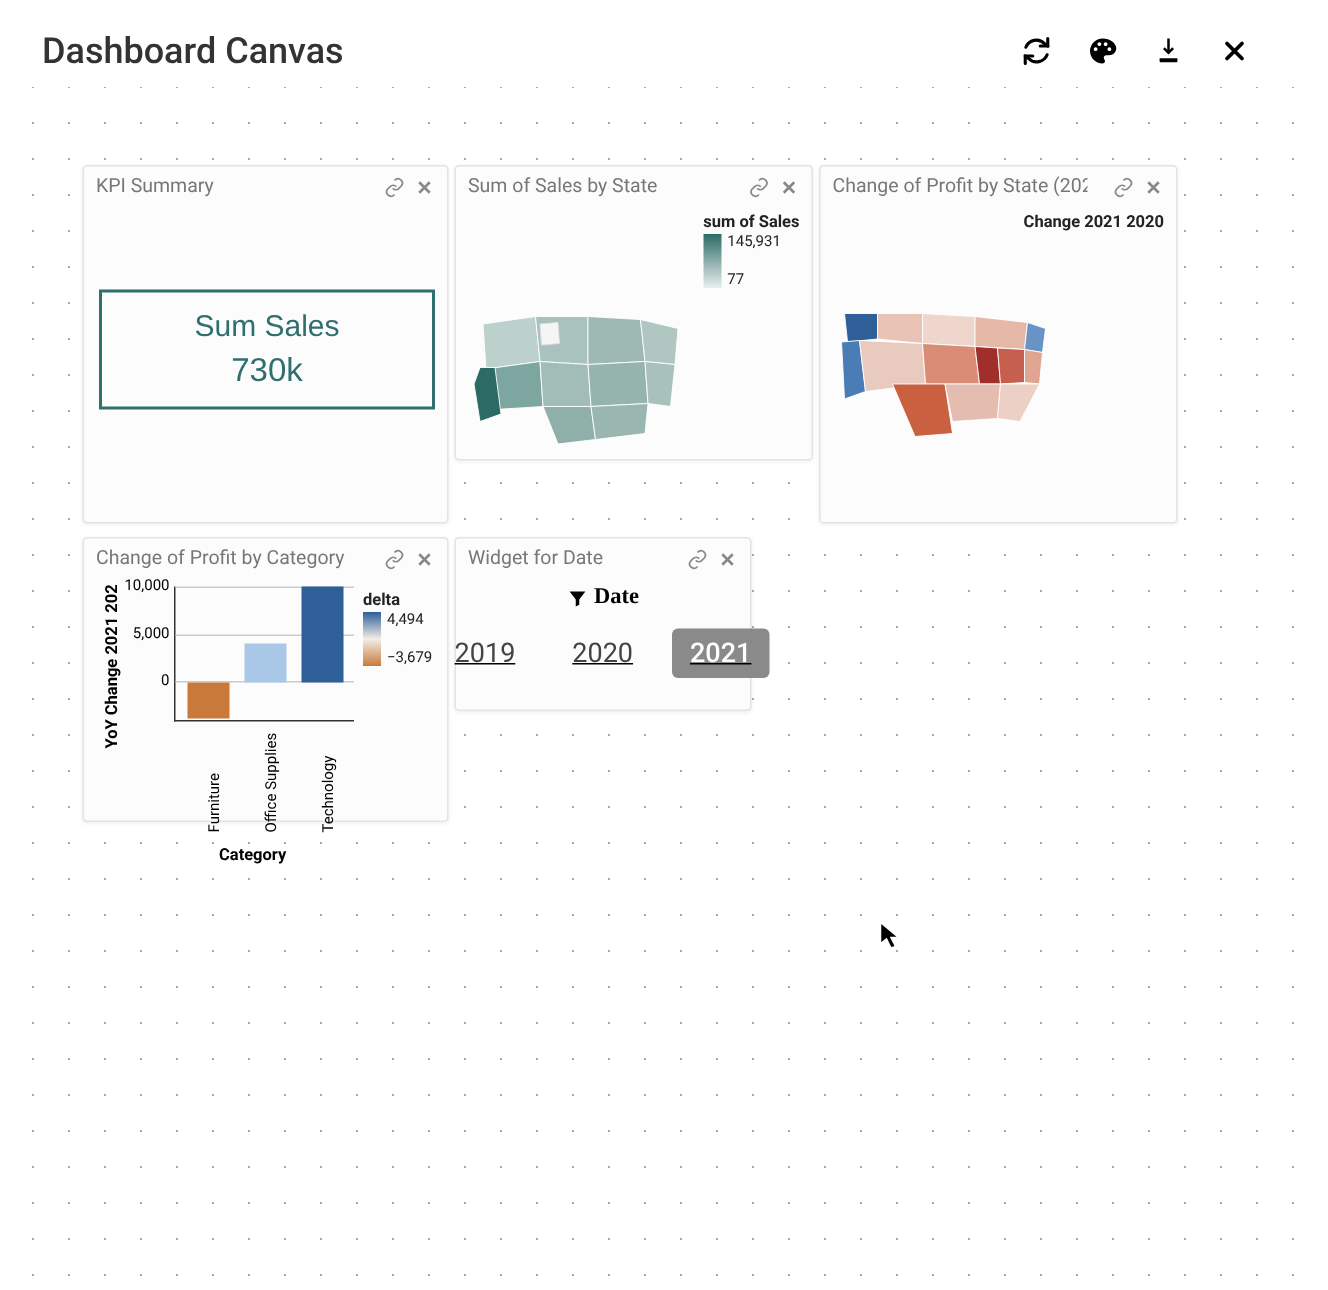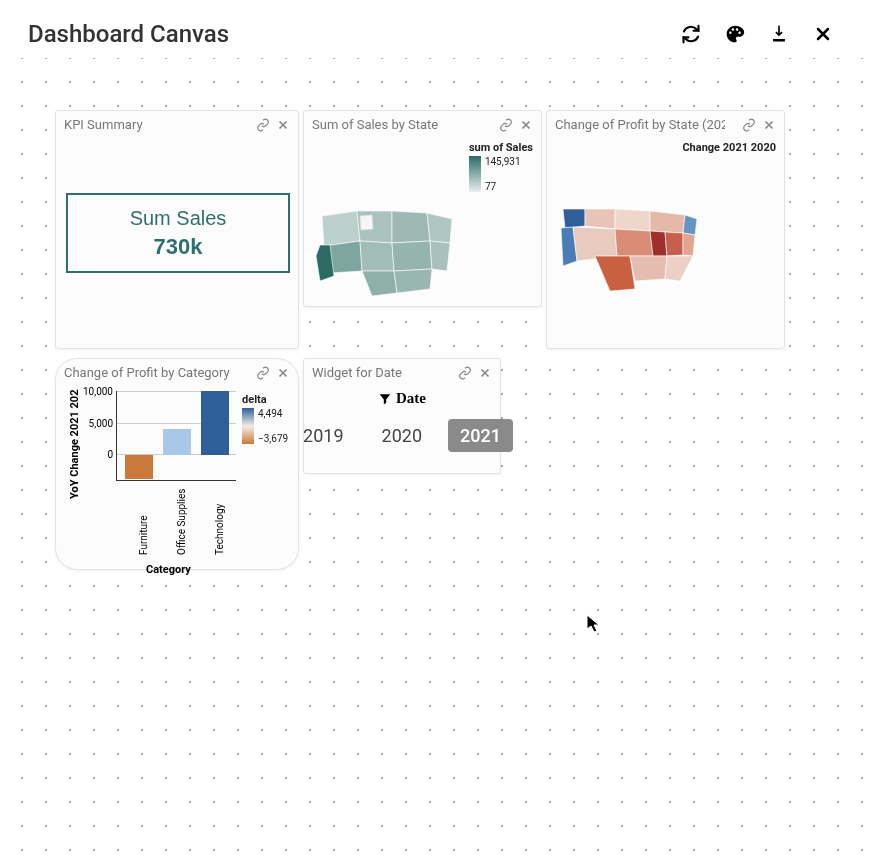--- a/index.html
+++ b/index.html
@@ -82,21 +82,21 @@
     position: absolute;
     top: 82px; left: 10px;
     width: 224px; height: 80px;
     border: 2px solid #2f6f6f;
     display:flex; flex-direction:column;
     align-items:center; justify-content:center;
     gap:4px;
     font-family: Verdana, Geneva, sans-serif;
   }
   .kpi-label { font-size: 20px; color:#2f6f6f; font-weight:400;}
-  .kpi-value { font-size: 22px; color:#2f6f6f; font-weight:700;}
+  .kpi-value { font-size: 22px; color:#2f6f6f; font-weight:400;}
 
   
   .legend { position:absolute; font-size:11px; color:#222; }
   .legend-title { font-weight:700; font-size:11px; margin-bottom:2px; white-space:nowrap;}
   .legend-bar {
     width: 12px; height: 36px;
     display:inline-block; vertical-align:top;
   }
   .legend-row { display:flex; align-items:center; gap:4px; }
   .legend-labels { display:flex; flex-direction:column; justify-content:space-between; height:36px; font-size:10px;}
@@ -105,21 +105,21 @@
   .barchart { position:absolute; left:60px; top:50px; width:170px; height:100px; border-left:1px solid #333; border-bottom:1px solid #333; }
   .baseline { position:absolute; left:0; right:0; border-top:1px solid #ccc; }
   .bar { position:absolute; width:28px; }
   .ytick { position:absolute; right:100%; font-size:10px; padding-right:4px; transform:translateY(-50%);}
   .xticklabel { position:absolute; font-size:10px; transform: rotate(-90deg); transform-origin: top left; white-space:nowrap; }
   .axis-label-y { position:absolute; font-size:11px; font-weight:700; transform:rotate(-90deg); transform-origin:left top;}
   .axis-label-x { position:absolute; font-size:11px; font-weight:700;}
 
   
   .filter-title { display:flex; align-items:center; justify-content:center; gap:4px; font-weight:700; font-size:15px; font-family: Georgia, serif; padding-top:4px;}
-  .filter-row { display:flex; gap:14px; justify-content:center; margin-top:12px;}
+  .filter-row { display:flex; gap:14px; justify-content:center; margin-top:12px;text-decoration:underline;}
   .filter-btn { font-size:18px; padding:6px 12px; border-radius:4px; cursor:pointer; color:#444;}
   .filter-btn.active { background:#8a8a8a; color:#fff; font-weight:500;}
 
   
   .usmap { position:absolute; }
 </style>
 </head>
 <body>
 
 <div class="header">
@@ -232,21 +232,21 @@
       <path fill="#e0a590" stroke="#fff" stroke-width="0.6" d="M128 32 L140 34 L138 55 L128 54 Z"></path>
       <path fill="#c9603f" stroke="#fff" stroke-width="0.6" d="M40 55 L75 55 L80 88 L55 90 Z"></path>
       <path fill="#e4bcb0" stroke="#fff" stroke-width="0.6" d="M75 55 L112 55 L110 78 L80 80 Z"></path>
       <path fill="#eccfc5" stroke="#fff" stroke-width="0.6" d="M112 55 L138 55 L125 80 L110 78 Z"></path>
     </svg>
     <div class="legend" style="right:8px; top:30px;">
       <div class="legend-title">Change 2021 2020</div>
     </div>
   </div>
 
-  <div class="widget" style="left:55px; top:300px; width:244px; height:212px;border-radius:22px;">
+  <div class="widget" style="left:55px; top:300px; width:244px; height:190px;">
     <div class="widget-header">
       <span class="widget-title">Change of Profit by Category</span>
       <div class="widget-actions">
         <svg class="widget-action" viewBox="0 0 24 24" fill="none" stroke="currentColor" stroke-width="2">
             <path d="M10 13a5 5 0 0 0 7 0l3-3a5 5 0 0 0-7-7l-1 1"></path>
             <path d="M14 11a5 5 0 0 0-7 0l-3 3a5 5 0 0 0 7 7l1-1"></path>
           </svg>
         <svg class="widget-action" viewBox="0 0 24 24" fill="none" stroke="currentColor" stroke-width="3">
             <path d="M6 6l12 12M18 6L6 18"></path>
           </svg>

